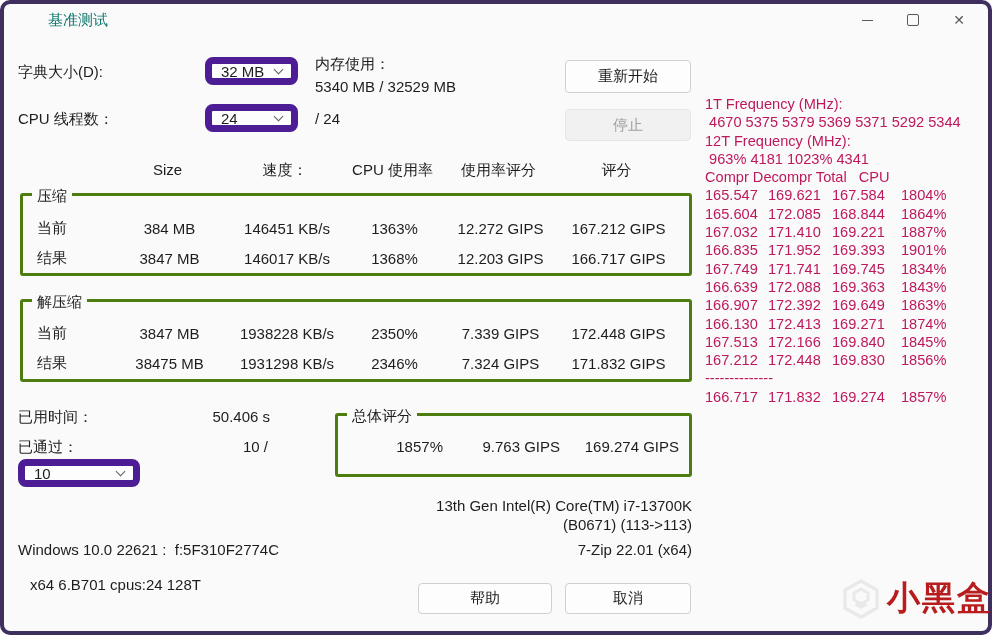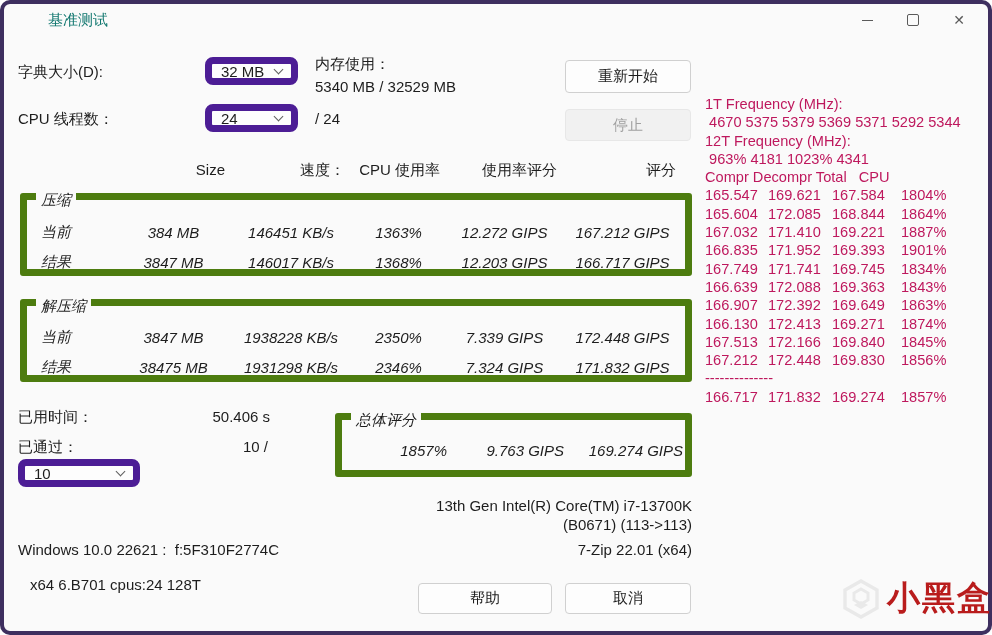--- a/index.html
+++ b/index.html
@@ -27,22 +27,22 @@
     transform:rotate(45deg);margin-top:-3px;}
   .btn{
     position:absolute;background:#fdfdfd;border:1px solid #d0d0d0;border-radius:4px;
     font-family:"Liberation Sans",sans-serif;font-size:15px;color:#1d1d1d;
     display:flex;align-items:center;justify-content:center;box-sizing:border-box;cursor:default;
   }
   .btn.disabled{background:#f1f1f1;border-color:#e7e7e7;color:#a0a0a0;}
   
   .thead{position:absolute;left:20px;top:161px;width:672px;display:grid;
     grid-template-columns:90px 115px 120px 95px 117px 119px;box-sizing:border-box;padding-right:16px;}
-  .thead .c{text-align:right;white-space:pre;}
-  .gbox{position:absolute;border:7px solid #4d7c0f;border-radius:3px;box-sizing:border-box;background:transparent;font-style:italic;}
+  .thead .c{text-align:center;white-space:pre;}
+  .gbox{position:absolute;border:3px solid #4d7c0f;border-radius:3px;box-sizing:border-box;background:transparent;}
   .gbox-label{position:absolute;top:-10px;left:9px;background:#fafafa;padding:0 5px;line-height:20px;}
   .gbox-rows{position:absolute;left:0;right:0;}
   .trow{display:grid;grid-template-columns:89px 115px 120px 95px 117px 119px;height:30px;
     align-items:center;box-sizing:border-box;padding-right:15px;}
   .trow .c0{padding-left:14px;}
   .trow .c{text-align:center;white-space:pre;}
   
   .freq-panel{position:absolute;left:705px;top:59px;width:282px;color:#be185d;
     font-size:14.6px;margin-top:36px;}
   .fline{line-height:18.3px;white-space:pre;}

